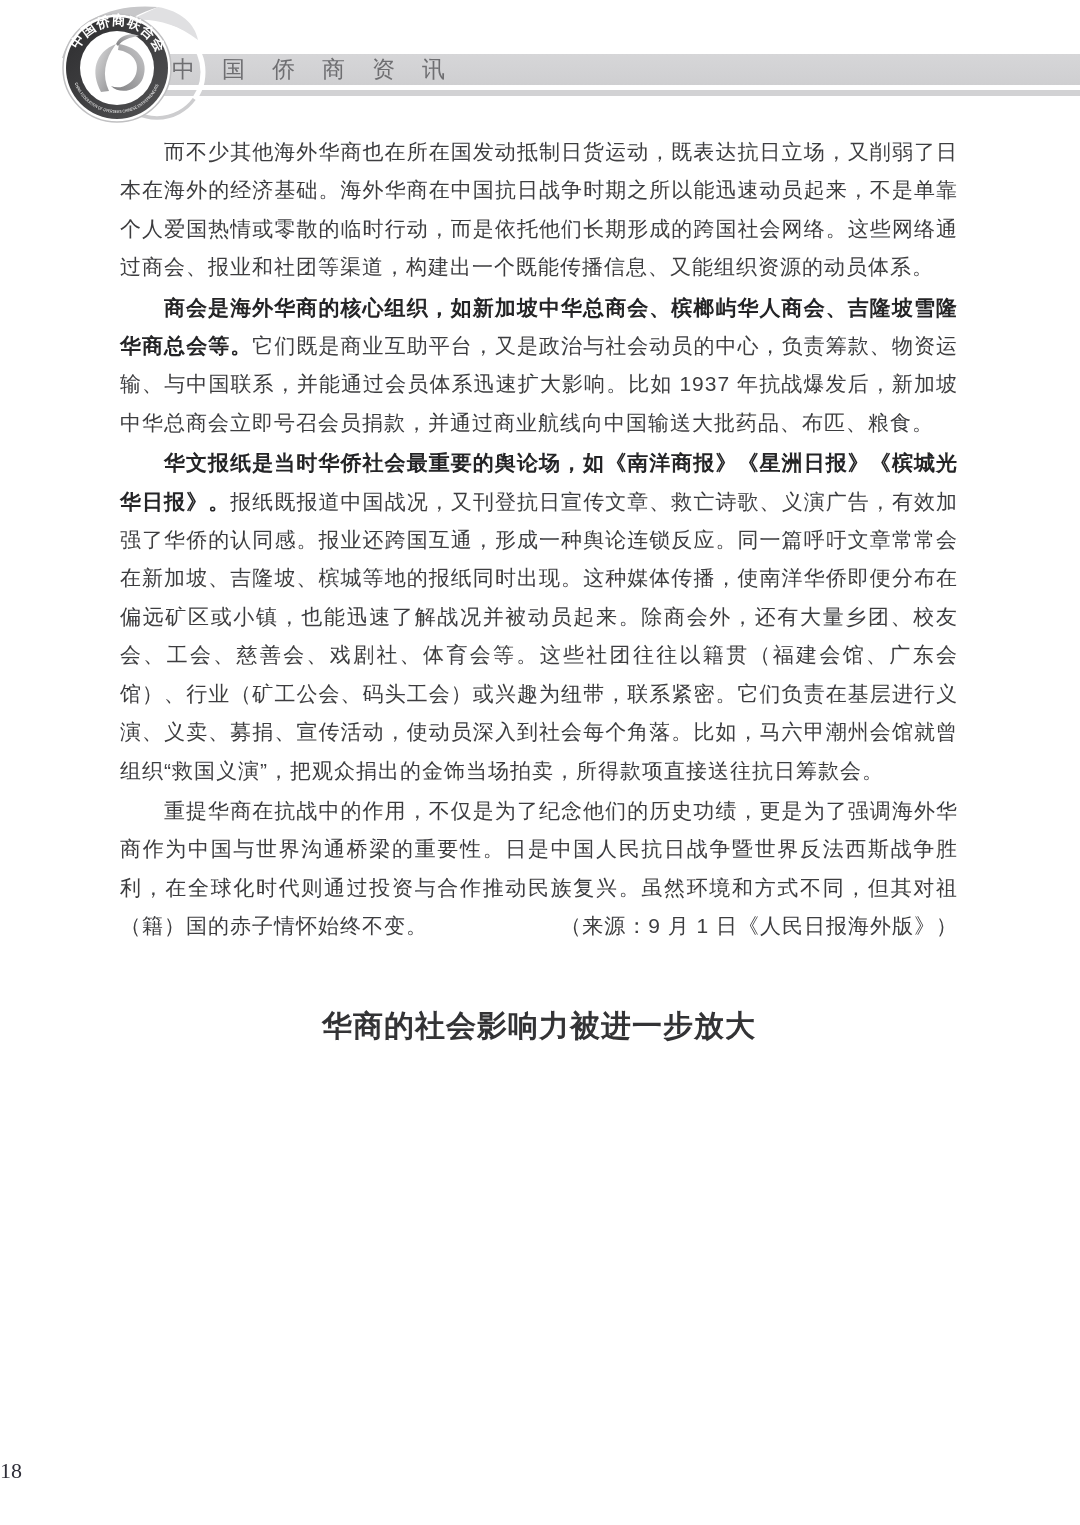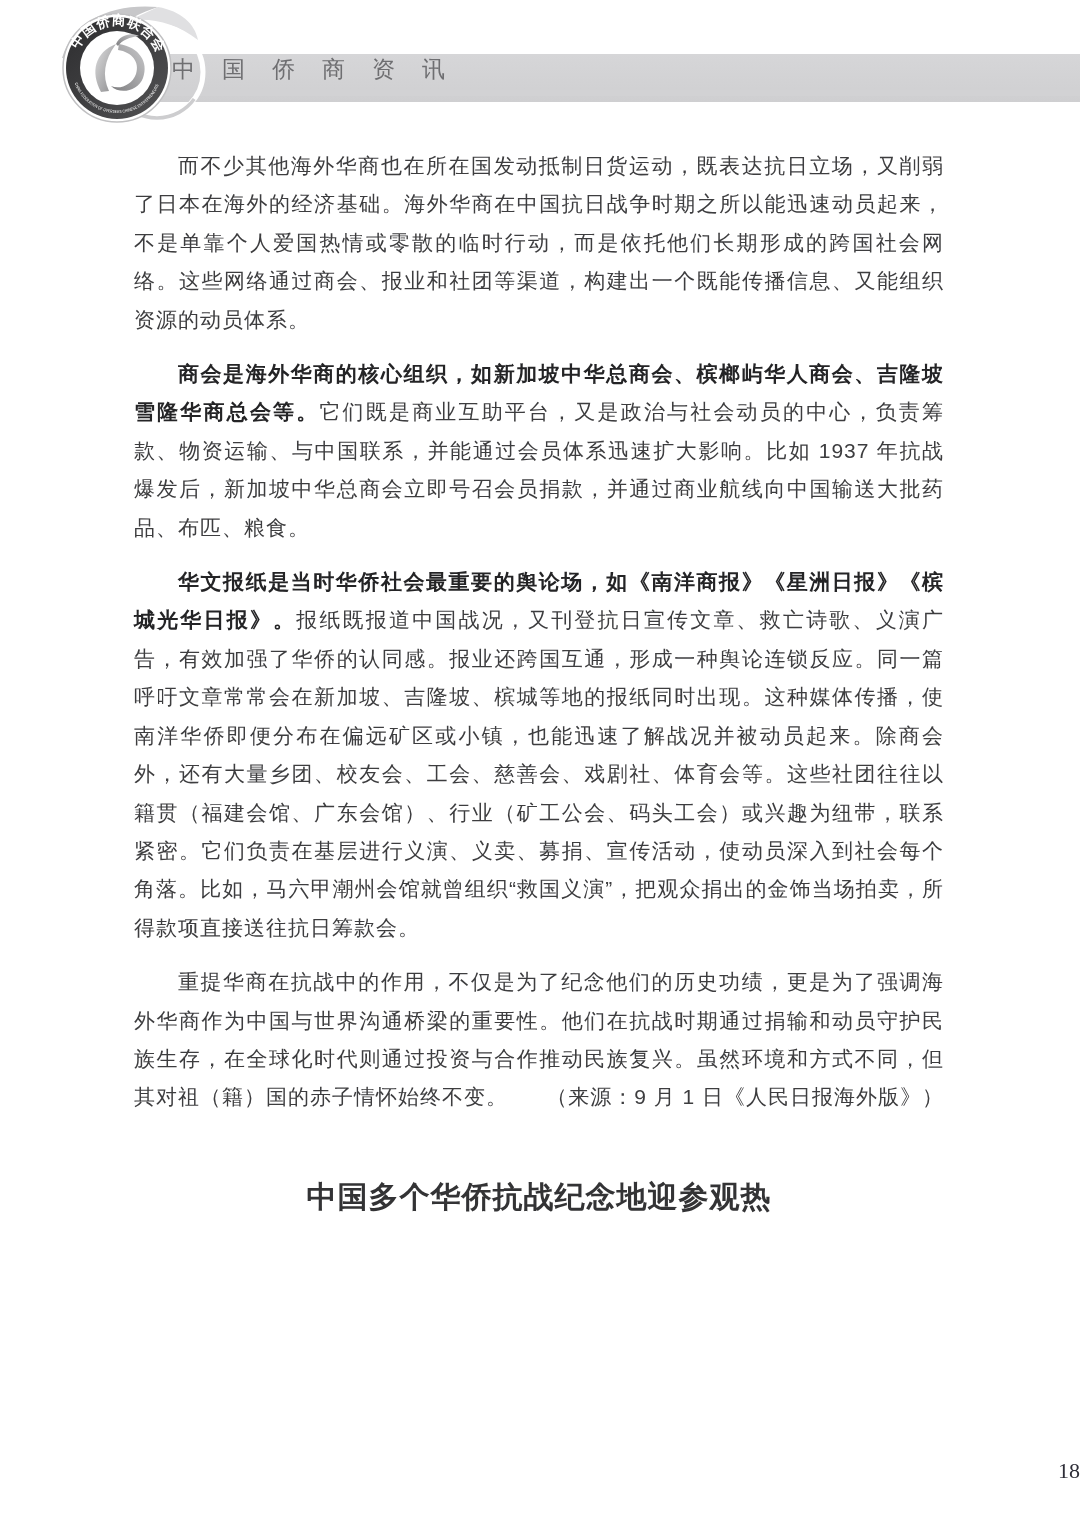--- a/index.html
+++ b/index.html
@@ -6,21 +6,21 @@
   .page{
     position:relative;
     width:1080px;height:1525px;
     margin:0 auto;
     background:#ffffff;
     overflow:hidden;
     font-family:"Liberation Sans", sans-serif;
   }
   
   .banner-bar{
-    position:absolute;left:140px;top:54px;right:0;height:48px;
+    position:absolute;left:140px;top:54px;right:0;height:31px;
     background:linear-gradient(#d6d6d8,#cfcfd1);
     z-index:1;
   }
   .banner-title{
     display:block;
     padding-left:32px;
     font-size:23px;line-height:31px;
     letter-spacing:27px;
     color:#6e6e71;
     white-space:nowrap;
@@ -34,21 +34,21 @@
     position:absolute;left:0;top:0;
     z-index:5;
     pointer-events:none;
   }
   
   .main{
     position:absolute;left:118px;right:120px;top:131px;
     color:#3d3d3f;
   }
   .main p{
-    margin:16px;
+    margin:2px;
     font-size:21px;
     line-height:38.4px;
     letter-spacing:1px;
     text-align:justify;
     text-indent:44px;
   }
   .main p b{font-weight:bold;color:#242426;}
   .source{
     float:right;
     text-indent:0;
@@ -59,21 +59,21 @@
     line-height:36px;
     font-weight:bold;
     text-align:center;
     text-indent:0;
     letter-spacing:1px;
     color:#333335;
   }
   .para-a2{margin-top:24px !important;}
   .page-number{
     position:absolute;left:0;right:0;top:1458px;
-    text-align:right;
+    text-align:left;
     font-family:"Liberation Serif", serif;
     font-size:22px;
     color:#2e2e38;
   }
 </style>
 </head>
 <body>
 
 <div class="page">
 
@@ -131,22 +131,22 @@
 
   <div class="main">
 
     <p><span>而不少其他海外华商也在所在国发动抵制日货运动，既表达抗日立场，又削弱了日本在海外的经济基础。海外华商在中国抗日战争时期之所以能迅速动员起来，不是单靠个人爱国热情或零散的临时行动，而是依托他们长期形成的跨国社会网络。这些网络通过商会、报业和社团等渠道，构建出一个既能传播信息、又能组织资源的动员体系。</span></p>
 
     <p><b>商会是海外华商的核心组织，如新加坡中华总商会、槟榔屿华人商会、吉隆坡雪隆华商总会等。</b><span>它们既是商业互助平台，又是政治与社会动员的中心，负责筹款、物资运输、与中国联系，并能通过会员体系迅速扩大影响。比如 1937 年抗战爆发后，新加坡中华总商会立即号召会员捐款，并通过商业航线向中国输送大批药品、布匹、粮食。</span></p>
 
     <p><b>华文报纸是当时华侨社会最重要的舆论场，如《南洋商报》《星洲日报》《槟城光华日报》。</b><span>报纸既报道中国战况，又刊登抗日宣传文章、救亡诗歌、义演广告，有效加强了华侨的认同感。报业还跨国互通，形成一种舆论连锁反应。同一篇呼吁文章常常会在新加坡、吉隆坡、槟城等地的报纸同时出现。这种媒体传播，使南洋华侨即便分布在偏远矿区或小镇，也能迅速了解战况并被动员起来。除商会外，还有大量乡团、校友会、工会、慈善会、戏剧社、体育会等。这些社团往往以籍贯（福建会馆、广东会馆）、行业（矿工公会、码头工会）或兴趣为纽带，联系紧密。它们负责在基层进行义演、义卖、募捐、宣传活动，使动员深入到社会每个角落。比如，马六甲潮州会馆就曾组织“救国义演”，把观众捐出的金饰当场拍卖，所得款项直接送往抗日筹款会。</span></p>
 
 
-    <p><span>重提华商在抗战中的作用，不仅是为了纪念他们的历史功绩，更是为了强调海外华商作为中国与世界沟通桥梁的重要性。他们在抗战时期通过捐输和动员守护民族生存，在全球化时代则通过投资与合作推动民族复兴。虽然环境和方式不同，但其对祖（籍）国的赤子情怀始终不变。</span><span class="source">（来源：9 月 1 日《人民日报海外版》）</span></p>
+    <p><span>重提华商在抗战中的作用，不仅是为了纪念他们的历史功绩，更是为了强调海外华商作为中国与世界沟通桥梁的重要性。日是中国人民抗日战争暨世界反法西斯战争胜利，在全球化时代则通过投资与合作推动民族复兴。虽然环境和方式不同，但其对祖（籍）国的赤子情怀始终不变。</span><span class="source">（来源：9 月 1 日《人民日报海外版》）</span></p>
 
-    <h1 class="article2-title">中国多个华侨抗战纪念地迎参观热</h1>
+    <h1 class="article2-title">华商的社会影响力被进一步放大</h1>
 
 
   </div>
 
   <div class="page-number">18</div>
 
 </div>
 
 </body></html>

